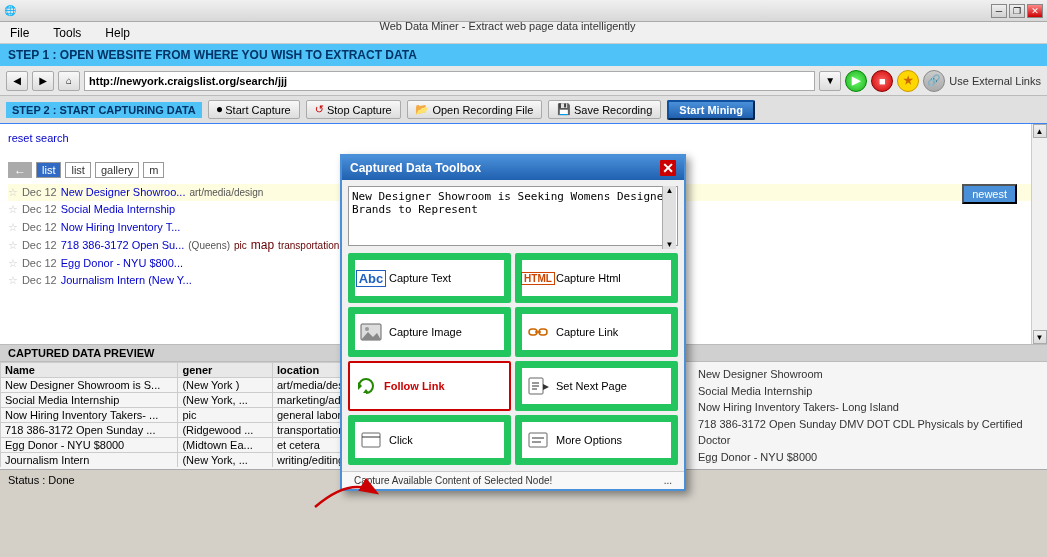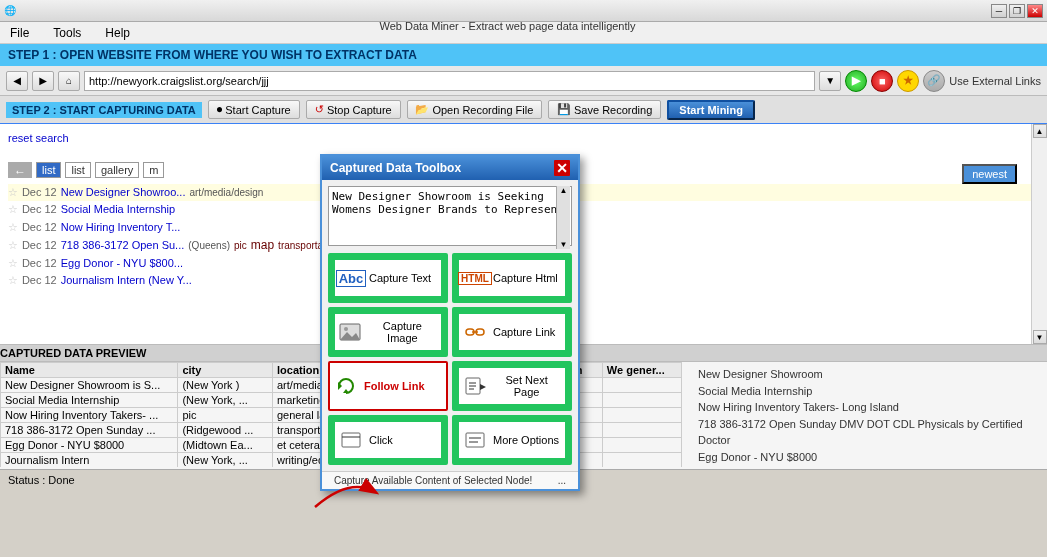--- a/index.html
+++ b/index.html
@@ -16,61 +16,61 @@
     .menu-item { font-size: 12px; color: #000; cursor: pointer; padding: 2px 6px; }
 
     
     .step-banner { padding: 4px 8px; font-size: 12px; font-weight: bold; }
     .step1 { background: #4fc3f7; color: #003366; }
     .step2 { background: #4fc3f7; color: #003366; }
 
     
     .address-bar { background: #e8e8e8; display: flex; align-items: center; padding: 3px 6px; gap: 4px; border-bottom: 1px solid #bbb; height: 30px; }
     .addr-btn { width: 22px; height: 20px; background: linear-gradient(to bottom, #f8f8f8, #ddd); border: 1px solid #aaa; border-radius: 2px; cursor: pointer; display: flex; align-items: center; justify-content: center; font-size: 10px; }
-    .addr-input { flex: 1; height: 20px; border: 1px solid #aaa; padding: 0 4px; font-size: 11px; background: white; }
+    .addr-input { flex: 1; height: 20px; border: 1px solid #aaa; padding: 0 4px; font-size: 11px; background: white; font-weight: bold; }
     .nav-btn { width: 22px; height: 22px; border-radius: 50%; border: 1px solid #aaa; cursor: pointer; display: flex; align-items: center; justify-content: center; font-size: 11px; font-weight: bold; }
     .btn-green { background: radial-gradient(circle, #6f6, #2a2); color: white; border-color: #080; }
     .btn-red { background: radial-gradient(circle, #f66, #c00); color: white; border-color: #800; }
     .btn-star { background: #ffd700; border: 1px solid #cc9900; color: #cc6600; }
     .btn-gray { background: linear-gradient(to bottom, #ccc, #aaa); border: 1px solid #888; color: #555; }
     .toolbar-btn { background: linear-gradient(to bottom, #f8f8f8, #ddd); border: 1px solid #aaa; padding: 2px 8px; cursor: pointer; font-size: 11px; display: flex; align-items: center; gap: 3px; border-radius: 2px; }
     .mine-btn { background: linear-gradient(to bottom, #4a90d9, #2060b0); color: white; border-color: #1050a0; font-weight: bold; padding: 2px 10px; border-radius: 2px; cursor: pointer; font-size: 11px; }
 
     
     .web-area { flex: 1; padding: 8px; overflow: hidden; position: relative; background: white; }
     .web-reset { color: #00c; font-size: 11px; margin-bottom: 6px; cursor: pointer; }
     .view-btn { background: #fff; border: 1px solid #999; color: #333; padding: 1px 5px; font-size: 11px; cursor: pointer; }
     .view-btn.active { background: #316ac5; color: white; }
-    .newest-btn { background: #4a90d9; color: white; padding: 2px 8px; font-size: 11px; cursor: pointer; position: absolute; right: 30px; top: 40px; }
+    .newest-btn { background: #4a90d9; color: white; padding: 2px 8px; font-size: 11px; cursor: pointer; position: absolute; right: 30px; top: 60px; }
     .scrollbar-v { position: absolute; right: 0; top: 0; width: 16px; height: 100%; background: #f0f0f0; border-left: 1px solid #ccc; display: flex; flex-direction: column; align-items: center; }
     .scroll-arrow { width: 14px; height: 14px; background: linear-gradient(to bottom, #f0f0f0, #ddd); border: 1px solid #aaa; cursor: pointer; display: flex; align-items: center; justify-content: center; font-size: 8px; }
 
     
     .listing-row { display: flex; align-items: center; gap: 4px; padding: 1px 0; font-size: 11px; line-height: 1.4; }
     .listing-row.highlighted { background: #fffde0; }
     .star-icon { color: #ccc; font-size: 11px; }
     .date-label { color: #666; white-space: nowrap; font-size: 11px; }
     .listing-link { color: #00c; cursor: pointer; }
     .pic-link { color: #600; font-size: 10px; cursor: pointer; }
     .map-link { color: #600; font-size: 12px; cursor: pointer; }
     .transport-link { color: #600; font-size: 10px; cursor: pointer; }
 
     
     .preview-section { border-top: 1px solid #bbb; background: #f5f5f5; height: 125px; }
-    .preview-header { background: #d0d0d0; padding: 2px 0; font-size: 11px; font-weight: bold; border-bottom: 1px solid #bbb; }
+    .preview-header { background: #d0d0d0; padding: 2px 8px; font-size: 11px; font-weight: bold; border-bottom: 1px solid #bbb; }
     .preview-table { width: 100%; border-collapse: collapse; font-size: 11px; }
     .preview-table th { background: #e8e8e8; border: 1px solid #ccc; padding: 1px 4px; text-align: left; font-weight: bold; }
     .preview-table td { border: 1px solid #ccc; padding: 1px 4px; white-space: nowrap; overflow: hidden; text-overflow: ellipsis; max-width: 150px; }
     .preview-right { flex: 1; padding: 4px 8px; font-size: 11px; }
     .preview-content { display: flex; gap: 8px; }
     .preview-right-text { color: #333; line-height: 1.5; }
 
     
     .status-bar { background: #d4d0c8; border-top: 1px solid #aaa; padding: 2px 8px; font-size: 11px; height: 20px; display: flex; align-items: center; }
-    .modal { position: absolute; top: 30px; left: 320px; width: 260px; background: #f0f0f0; border: 2px solid #4a90d9; box-shadow: 4px 4px 8px rgba(0,0,0,0.4); z-index: 200; }
+    .modal { position: absolute; top: 30px; left: 340px; width: 346px; background: #f0f0f0; border: 2px solid #4a90d9; box-shadow: 4px 4px 8px rgba(0,0,0,0.4); z-index: 200; }
     .modal-header { background: linear-gradient(to bottom, #4a90d9, #2060b0); color: white; padding: 4px 8px; display: flex; justify-content: space-between; align-items: center; font-size: 12px; font-weight: bold; }
     .modal-close { color: white; cursor: pointer; font-size: 14px; font-weight: bold; background: #c00; border: none; width: 16px; height: 16px; display: flex; align-items: center; justify-content: center; border-radius: 1px; }
     .modal-body { padding: 6px; }
     .modal-textarea { width: 100%; height: 60px; font-size: 11px; border: 1px solid #999; padding: 3px; resize: none; background: white; }
     .modal-grid { display: grid; grid-template-columns: 1fr 1fr; gap: 4px; margin-top: 4px; }
     .modal-btn { background: white; border: 7px solid #22c55e; padding: 6px 4px; cursor: pointer; font-size: 11px; display: flex; align-items: center; gap: 6px; border-radius: 2px; }
     .modal-btn.highlighted { border: 2px solid #c00; background: white; }
     .modal-btn-icon { width: 24px; height: 24px; display: flex; align-items: center; justify-content: center; }
     .modal-footer { padding: 3px 12px; font-size: 10px; color: #333; border-top: 1px solid #ccc; background: #f8f8f8; display: flex; justify-content: space-between; }
 
@@ -311,21 +311,21 @@
 </div>
 
 <div class="preview-section">
   <div class="preview-header">CAPTURED DATA PREVIEW</div>
   <div class="preview-content" style="height:calc(125px - 20px); overflow:hidden;">
     <div style="flex:2; overflow:auto;">
       <table class="preview-table">
         <thead>
           <tr>
             <th>Name</th>
-            <th>city</th>
+            <th>gener</th>
             <th>location</th>
             <th>more content</th>
             <th>compensation</th>
             <th>We gener...</th>
           </tr>
         </thead>
         <tbody>
           <tr>
             <td>New Designer Showroom is S...</td>
             <td>(New York )</td>

